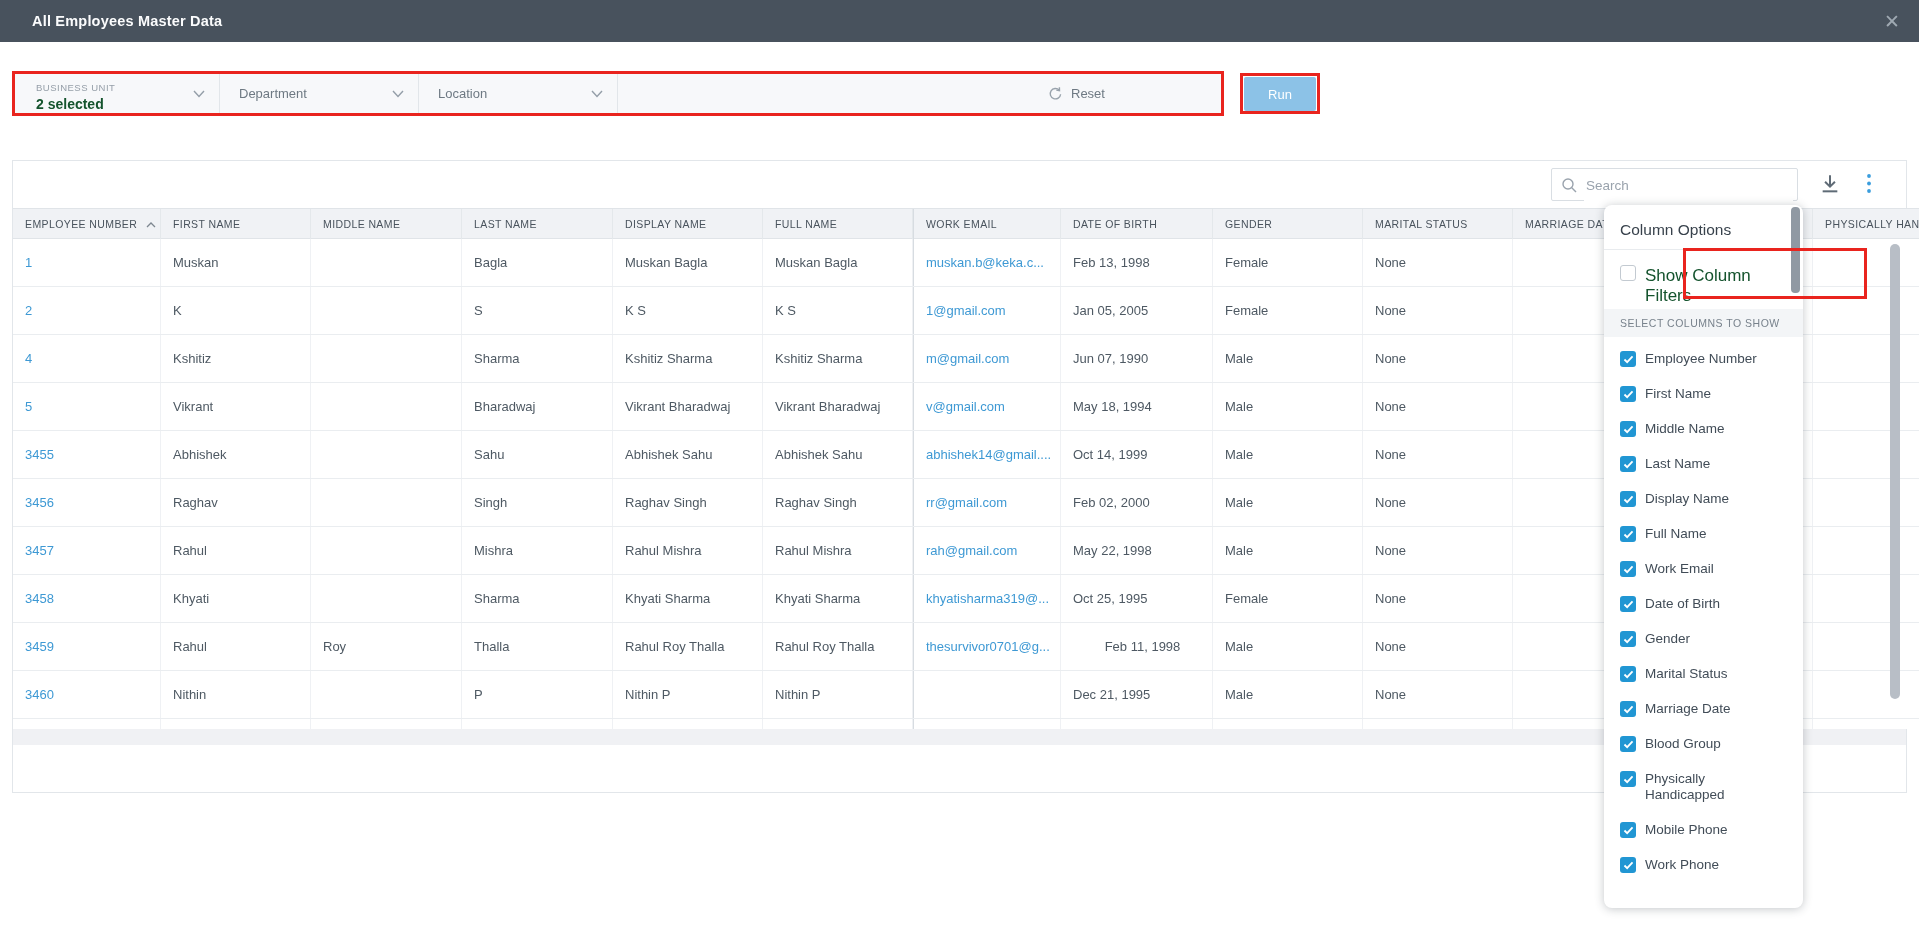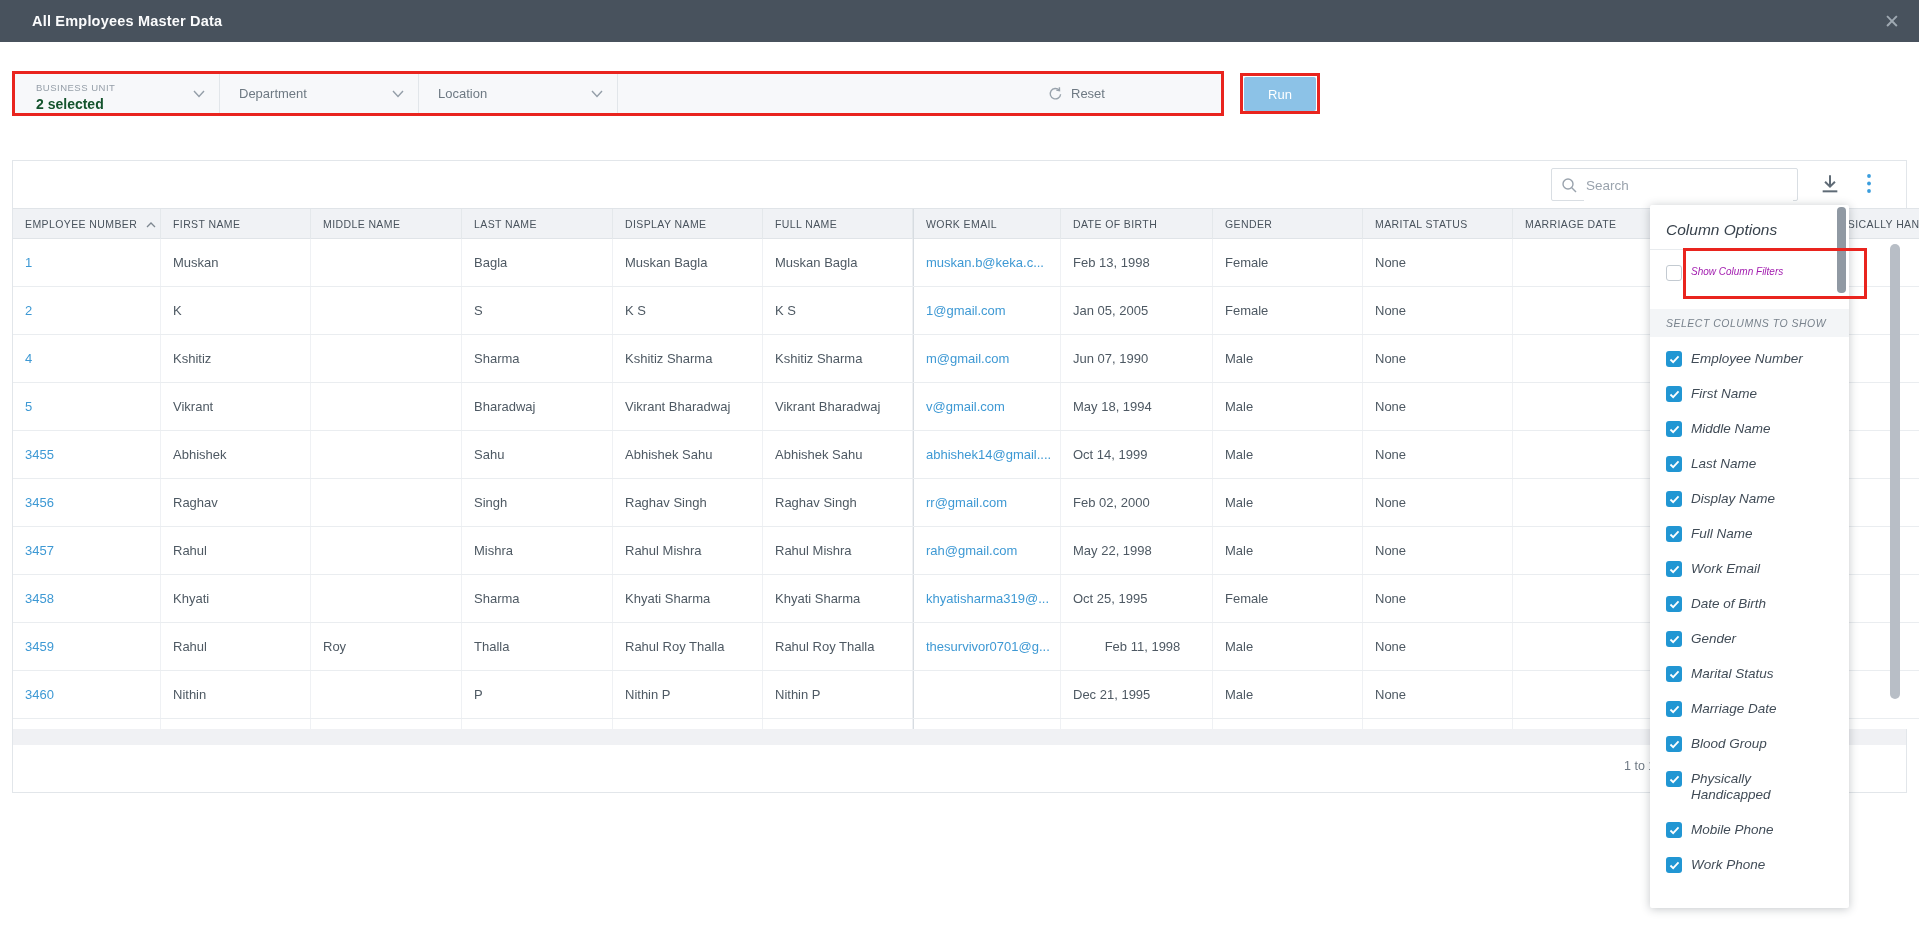--- a/index.html
+++ b/index.html
@@ -47,35 +47,35 @@
   .td{position:absolute;top:0;height:47px;line-height:47px;font-size:13px;color:#4e5963;padding-left:12px;
       box-sizing:border-box;border-right:1px solid #eff1f4;white-space:nowrap;overflow:hidden;}
   .td.link{color:#3e99d4;cursor:pointer;}
   .boundary{border-left:1px solid #d7dce1;}
 
   .hs-track{position:absolute;left:0;top:568px;width:1893px;height:16px;background:#f0f1f4;}
   .vs-thumb{position:absolute;left:1877px;top:83px;width:10px;height:455px;border-radius:5px;background:#b8bec6;cursor:grab;}
   .pag{position:absolute;left:1611px;top:598px;font-size:12.5px;color:#6e7883;}
 
   
-  .panel{left:1650px;top:205px;width:199px;height:703px;background:#fff;border-radius:2px;z-index:50;
-         box-shadow:0 1px 10px rgba(40,50,60,.28);overflow:hidden;font-style:italic;}
+  .panel{left:1604px;top:205px;width:199px;height:703px;background:#fff;border-radius:8px;z-index:50;
+         box-shadow:0 1px 10px rgba(40,50,60,.28);overflow:hidden;}
   .panel-title{position:absolute;left:16px;top:16px;font-size:15.5px;color:#38424c;}
   .panel-div{position:absolute;left:0;top:44px;width:199px;height:1px;background:#e8ebee;}
   .scf-row{position:absolute;left:16px;top:57px;width:170px;height:26px;cursor:pointer;}
   .section{position:absolute;left:0;top:104px;width:199px;height:28px;background:#f3f5f7;}
   .section span{position:absolute;left:16px;top:8px;font-size:10.5px;letter-spacing:.5px;color:#78828c;}
   .opts{position:absolute;left:16px;top:146px;width:170px;}
   .opt{display:flex;align-items:flex-start;margin-bottom:19px;cursor:pointer;}
   .opt .lbl{font-size:13.5px;color:#414c57;margin-left:9px;line-height:16px;max-width:130px;}
   .cb{width:16px;height:16px;border-radius:3px;background:#2196d3;display:inline-flex;flex:0 0 16px;
       align-items:center;justify-content:center;}
   .cb.un{background:#fff;border:1px solid #c3cad1;box-sizing:border-box;}
   .panel-thumb{position:absolute;left:187px;top:2px;width:9px;height:86px;border-radius:4px;background:#9099a3;cursor:grab;}
-  .scf-label{position:absolute;left:25px;top:4px;font-size:10px;color:#a21caf;text-align:center;}
+  .scf-label{position:absolute;left:25px;top:4px;font-size:17px;color:#14532d;}
 </style>
 </head>
 <body>
 
 <div id="page">
 
   <div class="abs titlebar">
     <div class="abs title">All Employees Master Data</div>
     <div class="abs close">✕</div>
   </div>

